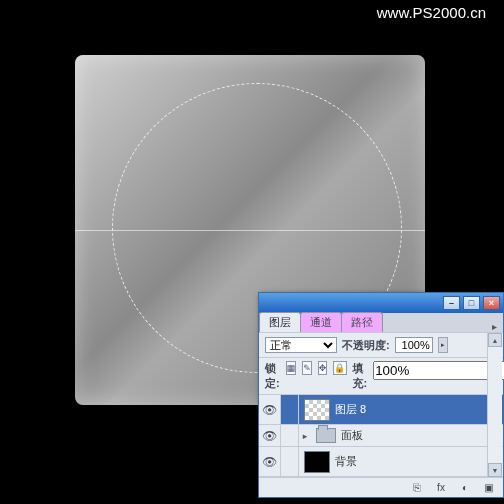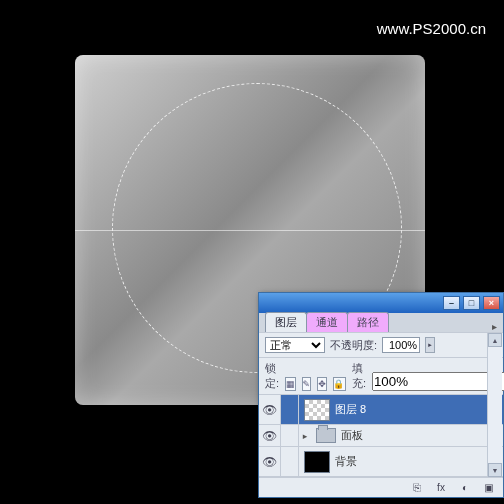--- a/index.html
+++ b/index.html
@@ -1,43 +1,43 @@
 <!DOCTYPE html>
 <html><head>
 <meta charset="utf-8">
 <style>
   * { box-sizing: border-box; margin: 0; padding: 0; font-family: "Microsoft YaHei", SimSun, sans-serif; }
   body { width: 504px; height: 504px; background: #000; position: relative; overflow: hidden; }
-  .watermark-top { position: absolute; top: 20px; right: 18px; color: #fff; font-size: 15px; }
+  .watermark-top { position: absolute; top: 4px; right: 18px; color: #fff; font-size: 15px; }
   .watermark-bottom { position: absolute; bottom: 4px; right: 12px; color: rgba(200,200,200,0.6); font-size: 14px; letter-spacing: 1px; font-family: Arial, sans-serif; }
   .watermark-left-bottom { position: absolute; bottom: 6px; right: 120px; color: rgba(200,200,200,0.55); font-size: 12px; }
 
   .canvas { position: absolute; left: 75px; top: 55px; width: 350px; height: 350px; background: linear-gradient(135deg, #cfcfcf, #8a8a8a 45%, #a9a9a9 55%, #7a7a7a); border-radius: 8px; box-shadow: inset 0 0 22px rgba(255,255,255,0.35); }
   .canvas::after { content:""; position:absolute; left:0; right:0; top:50%; height:1px; background: rgba(255,255,255,0.55); }
   .marquee { position: absolute; left: 112px; top: 83px; width: 290px; height: 290px; border: 1.5px dashed #eee; border-radius: 50%; }
 
   .panel { position: absolute; right: 0; top: 292px; width: 246px; background: #d9e1ec; border: 1px solid #3b6ea5; box-shadow: 2px 2px 6px rgba(0,0,0,0.5); font-size: 11px; color: #333; }
 
   .titlebar { height: 20px; background: linear-gradient(#5aa0e8,#1f63c0); display: flex; align-items: center; justify-content: flex-end; padding: 0 3px; gap: 3px; }
   .tbtn { width: 17px; height: 14px; background: linear-gradient(#e9f2ff,#b7d0ef); border: 1px solid #2c64a7; display: flex; align-items: center; justify-content: center; font-size: 9px; font-weight: bold; color: #234; }
   .tbtn.close { background: linear-gradient(#f4a7a0,#d65545); color: #fff; }
 
-  .tabs { display: flex; background: #cfd6df; height: 19px; align-items: flex-end; padding-left: 6px; gap: 0; }
+  .tabs { display: flex; background: #cfd6df; height: 19px; align-items: flex-end; gap: 0; }
   .tab { padding: 2px 9px; border: 1px solid #8896a8; border-bottom: none; background: #f0abfc; border-radius: 3px 3px 0 0; font-size: 11px; color: #445; margin-right: -1px; }
   .tab.active { background: #e7ecf2; color: #223; position: relative; z-index: 2; }
   .panel-menu { margin-left: auto; padding: 0 6px; font-size: 10px; color: #555; }
 
   .row { display: flex; align-items: center; gap: 5px; padding: 4px 6px; background: #e7ecf2; border-top: 1px solid #c4cbd6; }
   .row select, .row input { font-size: 11px; height: 16px; border: 1px solid #8c99aa; background: #fff; }
-  .row select { width: 60px; }
+  .row select { width: 72px; }
   .row input { width: 38px; text-align: right; padding-right: 2px; }
-  .label { color: #445; }
+  .label { color: #445; font-weight: bold; }
   .arrow-btn { width: 10px; height: 16px; background: #d3dae4; border: 1px solid #9aa6b5; font-size: 7px; display:flex; align-items:center; justify-content:center; color:#445; }
 
-  .lock-row { display: flex; align-items: flex-end; gap: 6px; padding: 3px 6px; background: #e7ecf2; border-top: 1px solid #c4cbd6; }
+  .lock-row { display: flex; align-items: flex-start; gap: 6px; padding: 3px 6px; background: #e7ecf2; border-top: 1px solid #c4cbd6; }
   .lock-row .chk { width: 14px; height: 14px; border: 1px solid #8a98aa; background: #f6f9fd; display: flex; align-items: center; justify-content: center; font-size: 9px; color: #557; }
 
   .layers { background: #e7ecf2; border-top: 1px solid #c4cbd6; max-height: 115px; overflow:hidden; }
   .layer { display: flex; align-items: center; height: 30px; border-bottom: 1px solid #c4cbd6; }
   .layer.selected { background: #3e6db5; color: #fff; }
   .layer.folder { height: 22px; }
   .eye { width: 22px; display: flex; align-items:center; justify-content:center; font-size: 12px; color: #445; border-right: 1px solid #c4cbd6; height:100%; }
   .layer.selected .eye { color: #445; background:#e7ecf2; }
   .spacer { width: 18px; border-right: 1px solid #c4cbd6; height:100%; }
   .thumb { width: 26px; height: 22px; margin: 0 5px; border: 1px solid #6f7e91; background: #fff; position: relative; }

